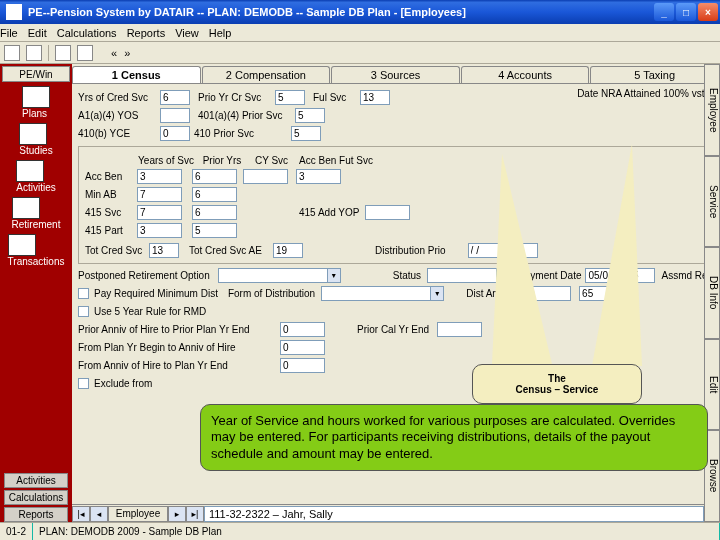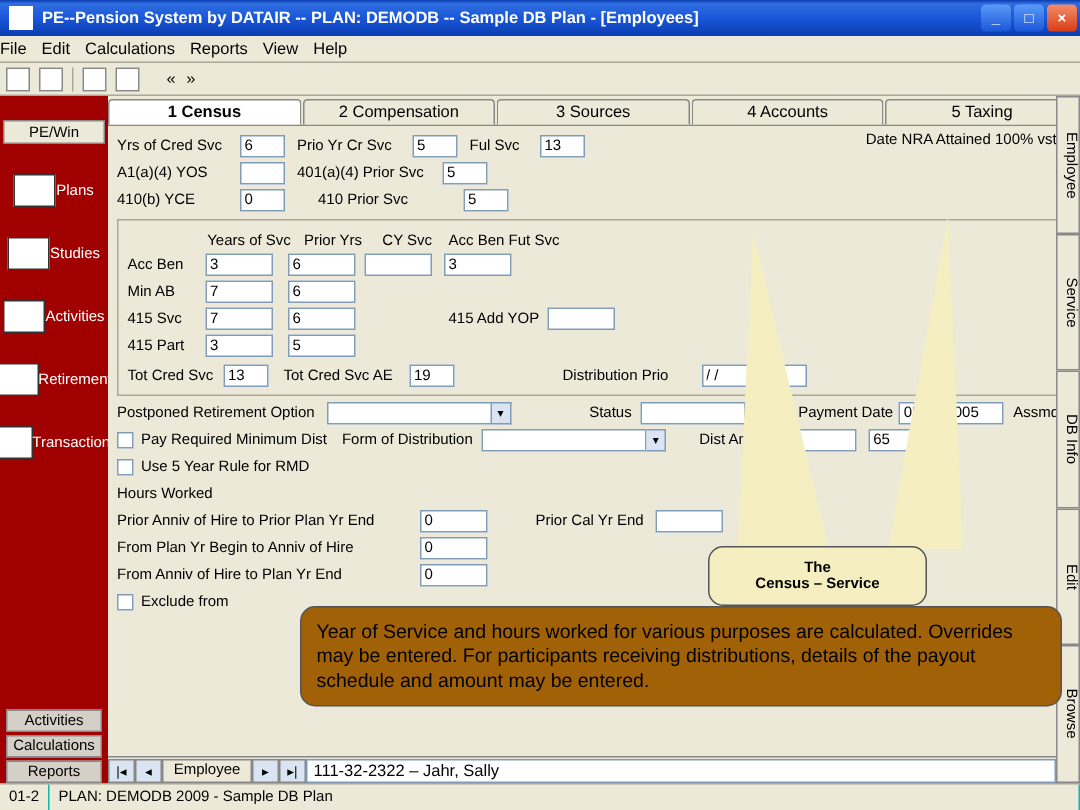--- a/index.html
+++ b/index.html
@@ -10,23 +10,23 @@
 .winbtns{display:flex;gap:2px}
 .winbtn{width:20px;height:18px;border-radius:3px;display:flex;align-items:center;justify-content:center;color:#fff;font-weight:bold;font-size:10px}
 .minbtn,.maxbtn{background:linear-gradient(#5b9af9,#1a57d8)}
 .closebtn{background:linear-gradient(#f58d6b,#d83c16)}
 .menubar{height:18px;background:#ece9d8;display:flex;align-items:center;padding:0 0;border-bottom:1px solid #aca899}
 .menubar span{margin-right:10px;font-size:11px}
 .toolbar{height:22px;background:#ece9d8;border-bottom:1px solid #aca899;display:flex;align-items:center;padding:0 4px;gap:6px}
 .tbtn{width:16px;height:16px;border:1px solid #888;background:#fff;display:inline-block}
 .toolbar .arrows{font-size:11px;letter-spacing:2px;margin-left:12px}
 .client{position:absolute;left:0;top:64px;right:0;bottom:18px;background:#ece9d8;display:flex}
-.sidebar{width:72px;background:#a00000;display:flex;flex-direction:column;align-items:center;padding-top:16px;gap:2px}
+.sidebar{width:72px;background:#a00000;display:flex;flex-direction:column;align-items:center;padding-top:2px;gap:2px}
 .sbTop{height:16px;width:68px;background:#ece9d8;border:1px solid #888;display:flex;align-items:center;justify-content:center;font-size:10px}
-.sbitem{display:flex;flex-direction:row;align-items:center;color:#fff;font-size:10px;margin-top:18px}
+.sbitem{display:flex;flex-direction:column;align-items:flex-start;color:#fff;font-size:10px;margin-top:2px}
 .sbitem .ico{width:28px;height:22px;background:#fff;border:1px solid #333}
 .sbBtn{width:64px;height:15px;background:#d4d0c8;border:1px solid #888;font-size:10px;text-align:center;line-height:13px}
 .sbSpacer{flex:1}
 .mainarea{flex:1;background:#ece9d8;position:relative;overflow:hidden}
 .tabs{display:flex;height:20px;border-bottom:1px solid #888;align-items:flex-end}
 .tab{flex:1;border:1px solid #888;border-bottom:none;background:#ece9d8;text-align:center;font-size:11px;padding:2px 0;margin-right:1px;border-radius:3px 3px 0 0}
 .tab.sel{font-weight:bold;background:#fff}
 .form{position:relative;padding:4px 6px;height:calc(100% - 40px);overflow:hidden}
 .row{display:flex;align-items:center;height:18px;gap:2px}
 .lbl{font-size:10px;white-space:nowrap}
@@ -36,22 +36,22 @@
 .drop{display:inline-flex;align-items:center}
 .drop .arr{width:13px;height:15px;background:#dbe4f3;border:1px solid #7f9db9;border-left:none;display:flex;align-items:center;justify-content:center;font-size:8px}
 .rtabs{position:absolute;right:0;top:64px;bottom:18px;width:16px;display:flex;flex-direction:column}
 .rtab{flex:1;background:#ece9d8;border:1px solid #888;writing-mode:vertical-rl;text-align:center;font-size:10px;padding:4px 0}
 .statusbar{position:absolute;left:0;right:0;bottom:0;height:18px;background:#ece9d8;border-top:1px solid #aca899;display:flex;align-items:center;font-size:10px}
 .sbseg{border-right:1px solid #14b8a6;padding:0 6px;height:100%;display:flex;align-items:center}
 .nav{position:absolute;left:72px;right:16px;bottom:18px;height:18px;background:#ece9d8;border-top:1px solid #888;display:flex;align-items:center}
 .navbtn{width:18px;height:16px;border:1px solid #888;background:#dbe4f3;display:flex;align-items:center;justify-content:center;font-size:9px}
 .navtxt{flex:1;border:1px solid #7f9db9;height:16px;background:#fff;padding:0 4px;font-size:11px;display:flex;align-items:center}
 .callout{position:absolute;background:#f4eec0;border:1px solid #555;border-radius:10px;padding:8px 10px;font-size:12px;font-family:Arial;z-index:50}
-.callout.c1{left:400px;top:300px;width:146px;text-align:center;font-weight:bold}
-.callout.c2{left:128px;top:340px;width:508px;background:#a16207}
+.callout.c1{left:400px;top:300px;width:170px;text-align:center;font-weight:bold}
+.callout.c2{left:128px;top:340px;width:508px;background:#84cc16}
 .callout.c2 .txt{font-size:13px;line-height:1.25}
 .spike{position:absolute;width:0;height:0;z-index:40}
 .spike1{left:420px;top:90px;border-left:10px solid transparent;border-right:50px solid transparent;border-bottom:210px solid #f4eec0}
 .spike2{left:520px;top:80px;border-left:40px solid transparent;border-right:10px solid transparent;border-bottom:222px solid #f4eec0}
 fieldset{border:1px solid #aca899;padding:6px 6px 4px 6px;margin-top:2px}
 </style>
 </head>
 <body>
 
 <div class="titlebar">
@@ -136,21 +136,21 @@
       </div>
       <div class="row">
         <span class="lbl" style="width:80px">A1(a)(4) YOS</span>
         <input class="inp w30" value="" style="">
         <span class="lbl" style="width:95px;margin-left:6px">401(a)(4) Prior Svc</span>
         <input class="inp w30" value="5" style="">
       </div>
       <div class="row">
         <span class="lbl" style="width:80px">410(b) YCE</span>
         <input class="inp w30" value="0" style="">
-        <span class="lbl" style="width:95px;margin-left:20px">410 Prior Svc</span>
+        <span class="lbl" style="width:95px;margin-left:2px">410 Prior Svc</span>
         <input class="inp w30" value="5" style="">
       </div>
 
       <fieldset style="margin-top:4px">
         <div class="row" style="height:14px">
           <span style="width:50px"></span>
           <span class="lbl" style="width:58px;text-align:center">Years of Svc</span>
           <span class="lbl" style="width:50px;text-align:center">Prior Yrs</span>
           <span class="lbl" style="width:45px;text-align:center">CY Svc</span>
           <span class="lbl" style="width:80px;text-align:center">Acc Ben Fut Svc</span>
@@ -193,21 +193,21 @@
         <span class="lbl">Postponed Retirement Option</span>
         <div class="drop" style="margin-left:6px">
             <input class="inp w110" style="">
             <span class="arr">▾</span>
           </div>
         <span class="lbl" style="margin-left:50px">Status</span>
         <div class="drop" style="margin-left:4px">
             <input class="inp w70" style="">
             <span class="arr">▾</span>
           </div>
-        <span class="lbl" style="margin-left:20px">Payment Date</span>
+        <span class="lbl" style="margin-left:6px">Payment Date</span>
         <input class="inp w70" style="margin-left: 2px;" value="05/01/2005">
         <span class="lbl" style="margin-left:4px">Assmd Ret Date</span>
       </div>
 
       <div class="row">
         <span class="chk"></span>
           <span class="lbl">Pay Required Minimum Dist</span>
         <span class="lbl" style="margin-left:8px">Form of Distribution</span>
         <div class="drop" style="margin-left:4px">
             <input class="inp w110" style="">
@@ -215,23 +215,20 @@
           </div>
         <span class="lbl" style="margin-left:20px">Dist Amount</span>
         <input class="inp w45" style="margin-left: 4px;" value="0">
         <input class="inp w30" style="margin-left: 6px;" value="65">
       </div>
       <div class="row">
         <span class="chk"></span>
           <span class="lbl">Use 5 Year Rule for RMD</span>
       </div>
 
-      <div class="row">
-          <span class="lbl" style="font-size:10px">Hours Worked</span>
-        </div>
       <div class="row">
           <span class="lbl" style="width:200px">Prior Anniv of Hire to Prior Plan Yr End</span>
           <input class="inp w45" value="0" style="">
           <span class="lbl" style="margin-left:30px">Prior Cal Yr End</span>
           <input class="inp w45" style="margin-left: 6px;">
         </div>
       <div class="row">
           <span class="lbl" style="width:200px">From Plan Yr Begin to Anniv of Hire</span>
           <input class="inp w45" value="0" style="">
         </div>

